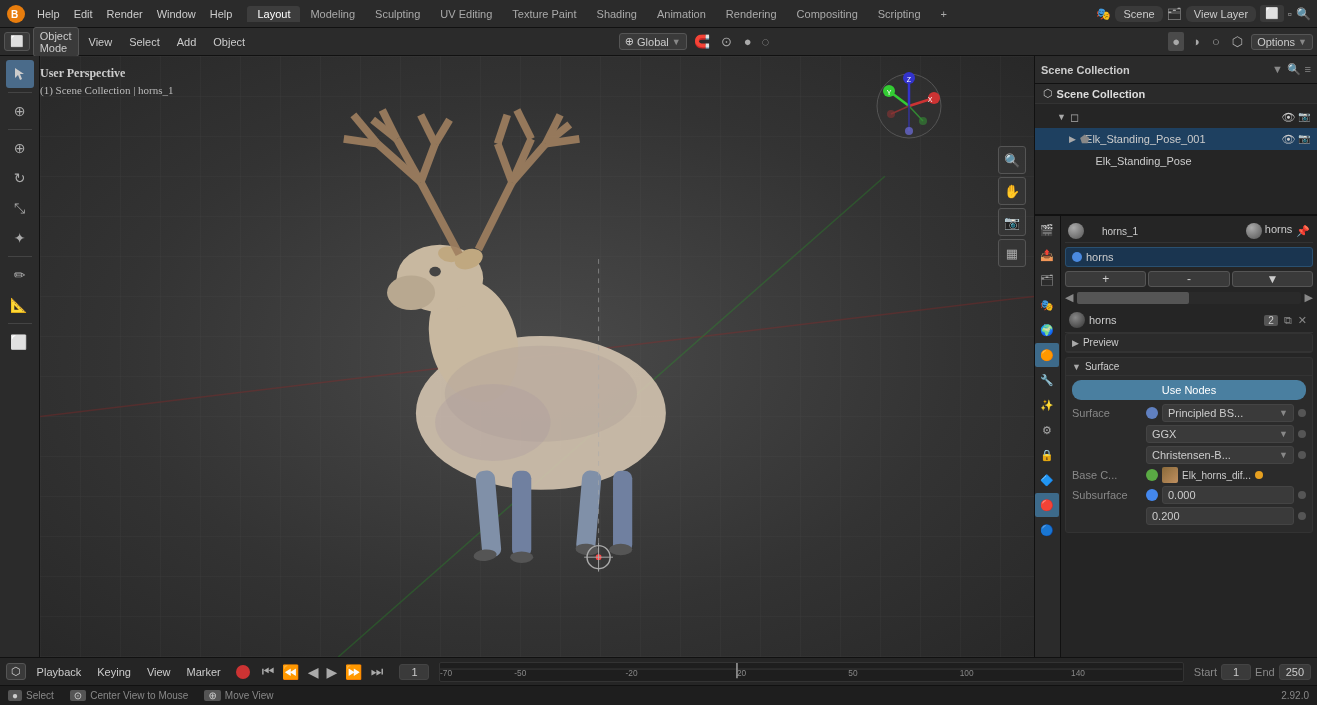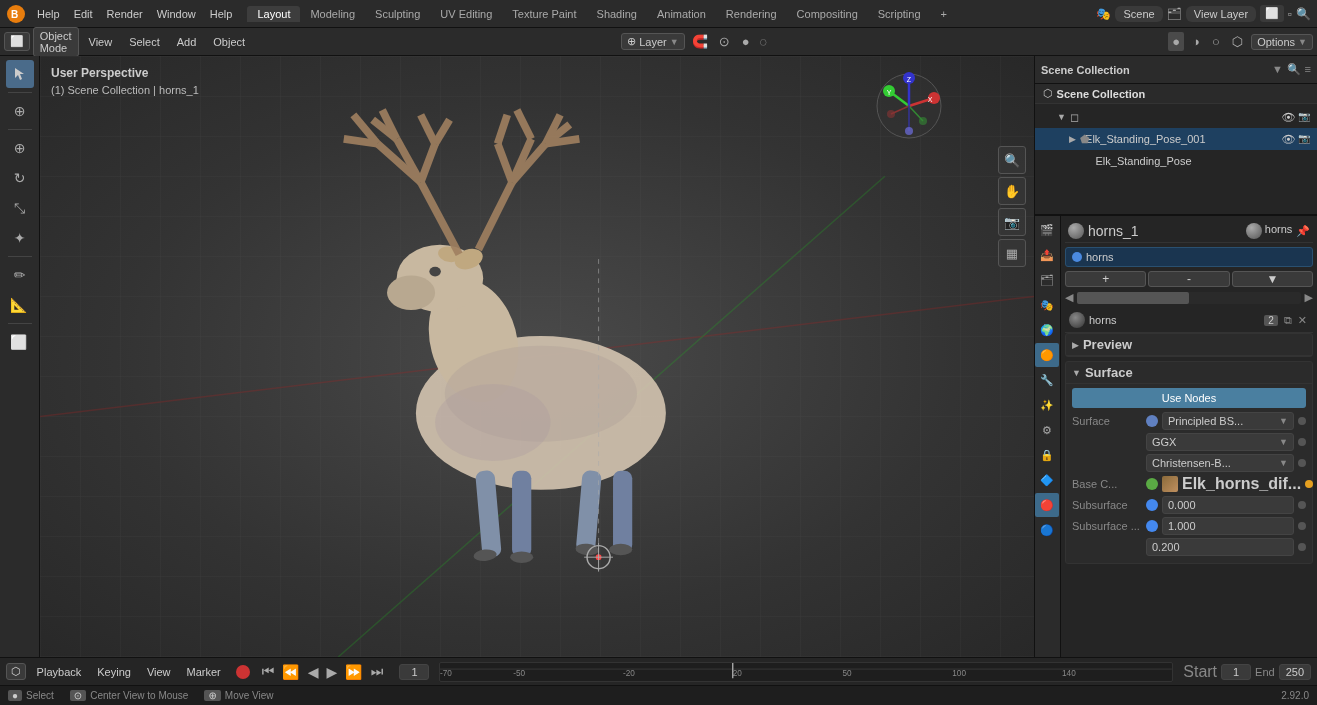--- a/index.html
+++ b/index.html
@@ -32,48 +32,48 @@
       width: 40px; background: #2b2b2b; border-right: 1px solid #111; display: flex; flex-direction: column; align-items: center; padding: 4px 0; gap: 2px;
     }
     .lt-icon { width: 28px; height: 28px; background: none; border: none; color: #aaa; font-size: 14px; cursor: pointer; border-radius: 3px; display: flex; align-items: center; justify-content: center; }
     .lt-icon.active { background: #4a6b8a; color: #fff; }
     .lt-separator { width: 24px; height: 1px; background: #444; margin: 2px 0; }
 
     
     .viewport {
       flex: 1; background: #3a3a3a; position: relative; overflow: hidden;
     }
-    .viewport-info { position: absolute; top: 8px; left: 11px; color: #ccc; font-size: 11px; line-height: 1.5; }
+    .viewport-info { position: absolute; top: 8px; left: 0; color: #ccc; font-size: 11px; line-height: 1.5; font-family: Liberation Serif, serif; }
     .right-panel-header {
       background: #2b2b2b; padding: 4px 6px; display: flex; align-items: center; justify-content: space-between; border-bottom: 1px solid #111; height: 28px;
     }
     .scene-collection-title { font-size: 11px; color: #ccc; font-weight: bold; }
     .outliner-content { padding: 2px 0; flex: 0 0 auto; }
     .outliner-row { display: flex; align-items: center; padding: 2px 6px; gap: 4px; cursor: pointer; height: 22px; }
     .outliner-row.active { background: #1e4060; }
     .outliner-indent { width: 12px; flex-shrink: 0; }
     .outliner-name { flex: 1; font-size: 11px; overflow: hidden; text-overflow: ellipsis; white-space: nowrap; margin-top: 44px; }
     .outliner-actions { display: flex; gap: 3px; margin-left: auto; }
     .eye-icon { font-size: 11px; cursor: pointer; }
     .prop-tab { width: 24px; height: 24px; display: flex; align-items: center; justify-content: center; cursor: pointer; font-size: 11px; border-radius: 2px; color: #aaa; }
     .prop-tab.active { background: #3d6a8a; color: #fff; }
     .prop-content { flex: 1; overflow-y: auto; padding: 4px; background: #252525; }
     .slot-dot { width: 10px; height: 10px; background: #4a8ae0; border-radius: 50%; flex-shrink: 0; }
     .slot-label { font-size: 11px; color: #ccc; }
     .panel-section { margin-bottom: 4px; background: #2b2b2b; border-radius: 3px; border: 1px solid #333; }
     .panel-header { display: flex; align-items: center; padding: 3px 6px; cursor: pointer; gap: 4px; border-bottom: 1px solid #333; }
     .panel-triangle { font-size: 9px; color: #aaa; }
-    .panel-title { font-size: 13px; color: #ccc; font-weight: bold; }
+    .panel-title { font-size: 10px; color: #ccc; font-weight: normal; }
     .panel-body { padding: 4px 6px; }
     .prop-row { display: flex; align-items: center; gap: 4px; margin-bottom: 3px; }
     .prop-label { font-size: 11px; color: #888; min-width: 70px; flex-shrink: 0; }
     .prop-value { flex: 1; background: #3a3a3a; border: 1px solid #444; border-radius: 3px; color: #ccc; font-size: 11px; padding: 2px 5px; }
     .prop-dot { width: 8px; height: 8px; background: #555; border-radius: 50%; flex-shrink: 0; cursor: pointer; }
     .prop-dot.active { background: #e6a020; }
-    .use-nodes-btn { width: 100%; background: #4a7fa0; border: none; color: #fff; font-size: 11px; padding: 4px; border-radius: 3px; cursor: pointer; margin-bottom: 4px; }
+    .use-nodes-btn { width: 100%; background: #4a7fa0; border: none; color: #fff; font-size: 11px; padding: 4px; border-radius: 9px; cursor: pointer; margin-bottom: 4px; }
     .dropdown-field { display: flex; align-items: center; background: #3a3a3a; border: 1px solid #444; border-radius: 3px; padding: 2px 5px; gap: 4px; cursor: pointer; }
     .dropdown-arrow { color: #888; font-size: 9px; margin-left: auto; }
     .texture-row { display: flex; align-items: center; gap: 4px; }
     .texture-preview { width: 16px; height: 16px; background: linear-gradient(135deg, #8a6a3a, #c09060); border-radius: 2px; flex-shrink: 0; }
     .color-dot { width: 12px; height: 12px; background: #5aaa44; border-radius: 50%; flex-shrink: 0; }
     .color-dot.surface { background: #6080c0; }
     .timeline-controls { display: flex; align-items: center; gap: 4px; }
     .timeline-btn { background: none; border: none; color: #aaa; font-size: 14px; cursor: pointer; padding: 2px; }
     .timeline-num { background: #3a3a3a; border: 1px solid #444; border-radius: 3px; padding: 1px 6px; color: #ccc; min-width: 30px; text-align: center; }
 
@@ -157,21 +157,21 @@
     </div>
     <div class="mode-selector" style="display:flex;align-items:center;gap:4px;">Object Mode</div>
     <span class="menu-item">View</span>
     <span class="menu-item">Select</span>
     <span class="menu-item">Add</span>
     <span class="menu-item">Object</span>
   </div>
   <div class="second-center">
     <div class="toolbar-dropdown">
       <span style="font-size:11px;">⊕</span>
-      <span>Layer</span>
+      <span>Global</span>
       <span style="color:#888;font-size:9px;">▼</span>
     </div>
     <div style="display:flex;gap:2px;">
       <div class="toolbar-icon-btn">🧲</div>
       <div class="toolbar-icon-btn">⊙</div>
     </div>
     <div style="display:flex;gap:2px;">
       <div class="toolbar-icon-btn">●</div>
       <div class="toolbar-icon-btn">◌</div>
     </div>
@@ -382,21 +382,21 @@
         <div class="prop-tab" title="Constraint">🔒</div>
         <div class="prop-tab" title="Data">🔷</div>
         <div class="prop-tab active" title="Material" style="background:#3d6a8a;color:#fff;">🔴</div>
         <div class="prop-tab" title="Shader">🔵</div>
       </div>
 
       <div class="prop-content">
 
         <div style="display:flex;align-items:center;gap:4px;padding:3px;border-bottom:1px solid #333;margin-bottom:4px;">
           <div style="width:16px;height:16px;background:radial-gradient(circle at 35% 30%, #aaa, #555);border-radius:50%;"></div>
-          <span style="font-size:14px;color:#ccc;">horns_1</span>
+          <span style="font-size:10px;color:#ccc;margin-left:14px;">horns_1</span>
           <div style="margin-left:auto;display:flex;gap:3px;">
             <div style="width:16px;height:16px;background:radial-gradient(circle at 35% 30%, #aaa, #555);border-radius:50%;"></div>
             <span style="font-size:11px;color:#ccc;">horns</span>
           </div>
           <span style="cursor:pointer;color:#888;font-size:11px;">📌</span>
         </div>
 
         <div class="horns-material-row">
           <div class="slot-dot"></div>
           <span class="slot-label">horns</span>
@@ -468,38 +468,32 @@
                 <span class="dropdown-arrow">▼</span>
               </div>
               <div class="prop-dot"></div>
             </div>
             
             <div class="prop-row">
               <span class="prop-label">Base C...</span>
               <div class="texture-row">
                 <div class="color-dot"></div>
                 <div class="texture-preview"></div>
-                <span style="font-size:16px;color:#ccc;font-weight:bold;">Elk_horns_dif...</span>
+                <span style="font-size:10px;color:#ccc;">Elk_horns_dif...</span>
               </div>
               <div class="prop-dot active"></div>
             </div>
             
             <div class="prop-row">
               <span class="prop-label">Subsurface</span>
               <div class="color-dot" style="background:#4488ee;"></div>
               <div class="prop-value">0.000</div>
               <div class="prop-dot"></div>
             </div>
             
-            <div class="prop-row">
-              <span class="prop-label">Subsurface ...</span>
-              <div class="color-dot" style="background:#4488ee;"></div>
-              <div class="prop-value">1.000</div>
-              <div class="prop-dot"></div>
-            </div>
             <div class="prop-row">
               <span class="prop-label"></span>
               <div class="prop-value">0.200</div>
               <div class="prop-dot"></div>
             </div>
           </div>
         </div>
       </div>
     </div>
   </div>
@@ -541,21 +535,21 @@
         <text x="440" y="16" fill="#888" font-size="9">50</text>
         <text x="560" y="16" fill="#888" font-size="9">100</text>
         <text x="680" y="16" fill="#888" font-size="9">140</text>
 
         <line x1="320" y1="0" x2="320" y2="18" stroke="#aaaaaa" stroke-width="1.5"></line>
       </svg>
     </div>
   </div>
 
   <div style="display:flex;align-items:center;gap:4px;">
-    <span style="font-size:16px;color:#888;">Start</span>
+    <span style="font-size:11px;color:#888;">Start</span>
     <div class="timeline-num">1</div>
     <span style="font-size:11px;color:#888;">End</span>
     <div class="timeline-num">250</div>
   </div>
 </div>
 
 <div class="status-bar">
   <div class="status-item">
     <span style="background:#555;border-radius:2px;padding:0 4px;font-size:10px;color:#ccc;">●</span>
     <span>Select</span>

